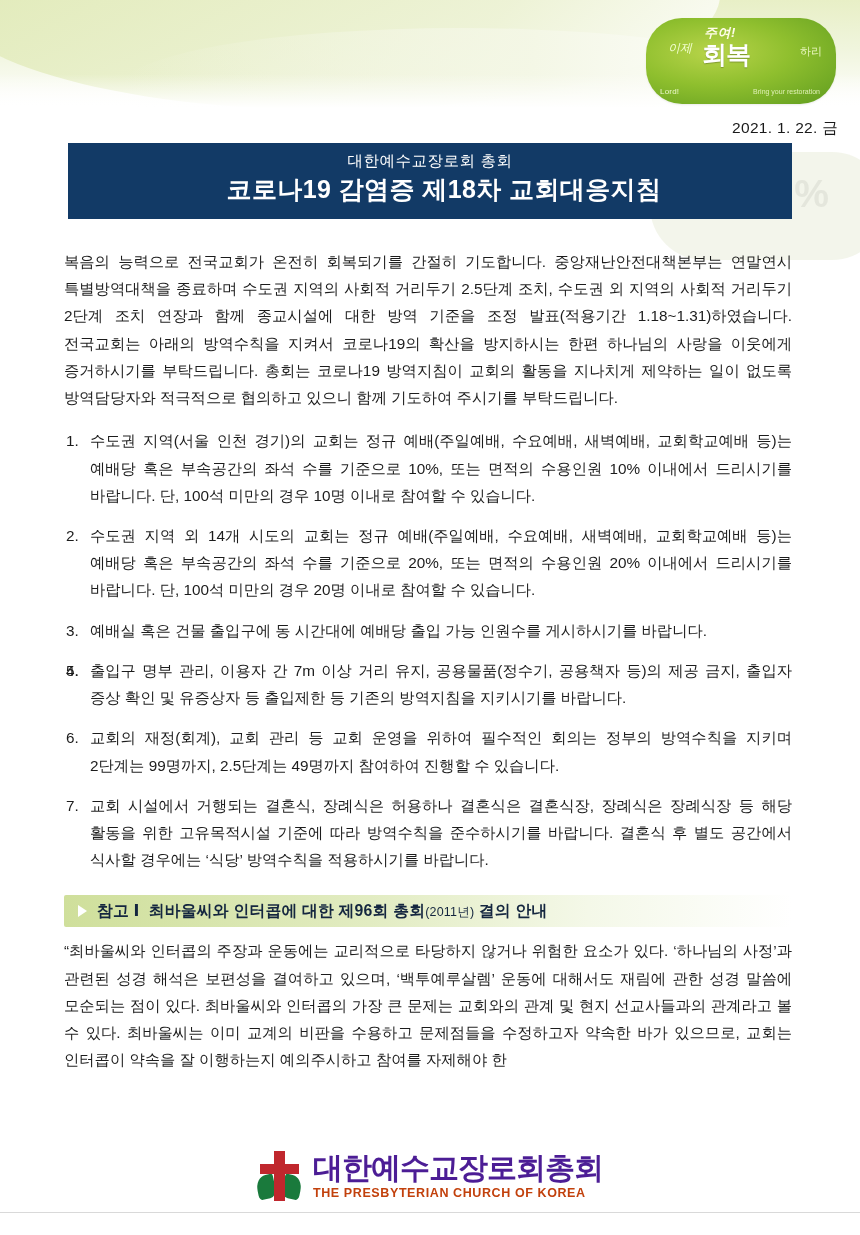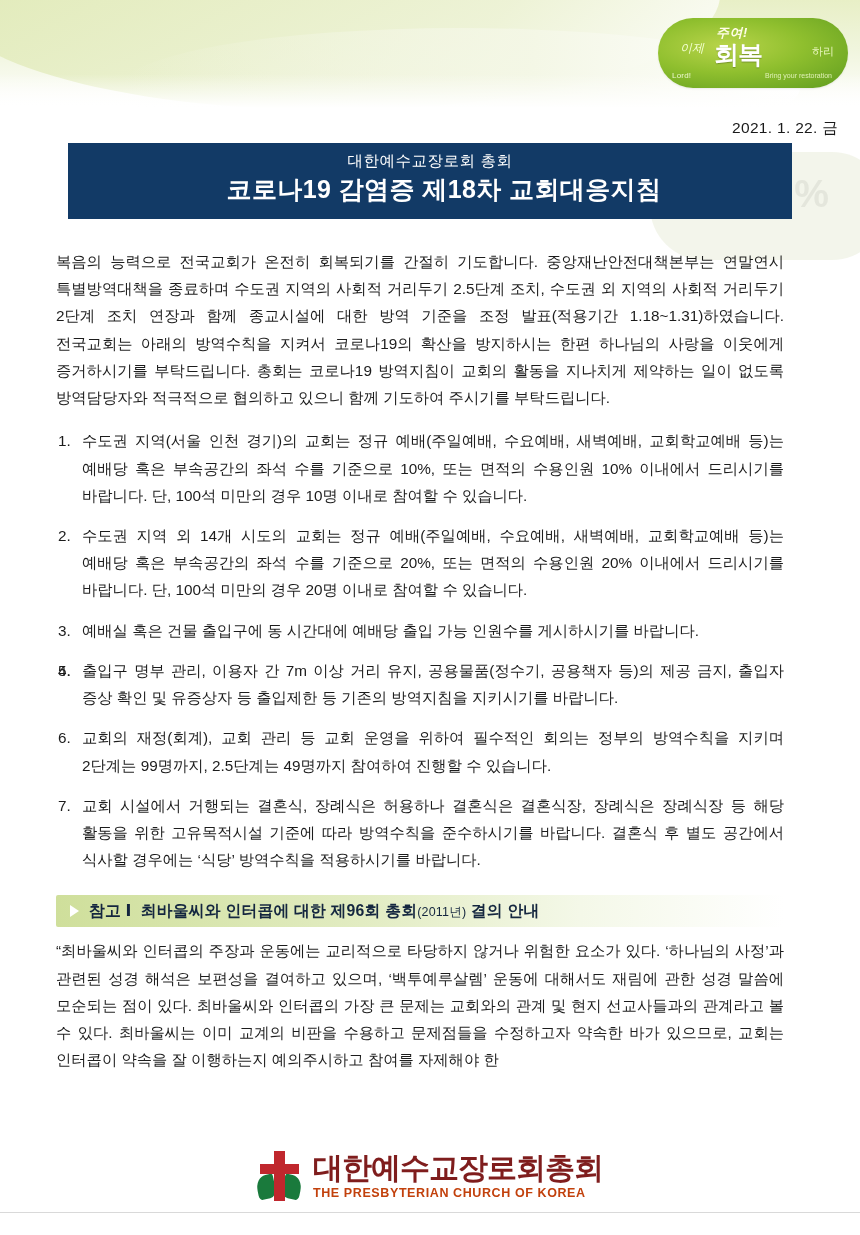--- a/index.html
+++ b/index.html
@@ -52,22 +52,22 @@
   .band-bottom-fade {
     position: absolute;
     left: 0; bottom: 0;
     width: 860px; height: 34px;
     background: linear-gradient(180deg, rgba(255,255,255,0) 0%, #ffffff 100%);
   }
 
   
   .logo-badge {
     position: absolute;
-    right: 12px; top: 18px;
-    width: 190px; height: 70px;
+    right: 24px; top: 18px;
+    width: 190px; height: 86px;
     border-radius: 36px;
     background: radial-gradient(ellipse at 35% 40%, #b8d44a 0%, #8fbf2e 45%, #5f9c1f 100%);
     box-shadow: 0 1px 2px rgba(0,0,0,.08);
     overflow: hidden;
   }
   .logo-badge .lg-line1 {
     position: absolute;
     left: 58px; top: 6px;
     font-size: 13px;
     color: #fffde8;
@@ -159,21 +159,21 @@
     font-weight: bold;
     letter-spacing: .4px;
     margin-top: 2px;
     line-height: 1.25;
     margin-left: 28px;
   }
 
   
   .content {
     position: absolute;
-    left: 56px; top: 248px;
+    left: 64px; top: 248px;
     width: 728px;
   }
   .para {
     font-size: 15.3px;
     line-height: 1.78;
     text-align: justify;
     text-justify: inter-character;
     color: #1c1c1c;
     margin: 0 0 14px 0;
     word-break: keep-all;
@@ -278,21 +278,21 @@
     transform: rotate(12deg);
   }
   .footer-text-wrap {
     display: flex;
     flex-direction: column;
     justify-content: center;
   }
   .footer-kr {
     font-size: 30px;
     font-weight: bold;
-    color: #7f1d1d;
+    color: #4c1d95;
     letter-spacing: -1px;
     line-height: 1.05;
   }
   .footer-en {
     font-size: 12.5px;
     font-weight: bold;
     color: #c2410c;
     letter-spacing: .6px;
     margin-top: 2px;
   }

